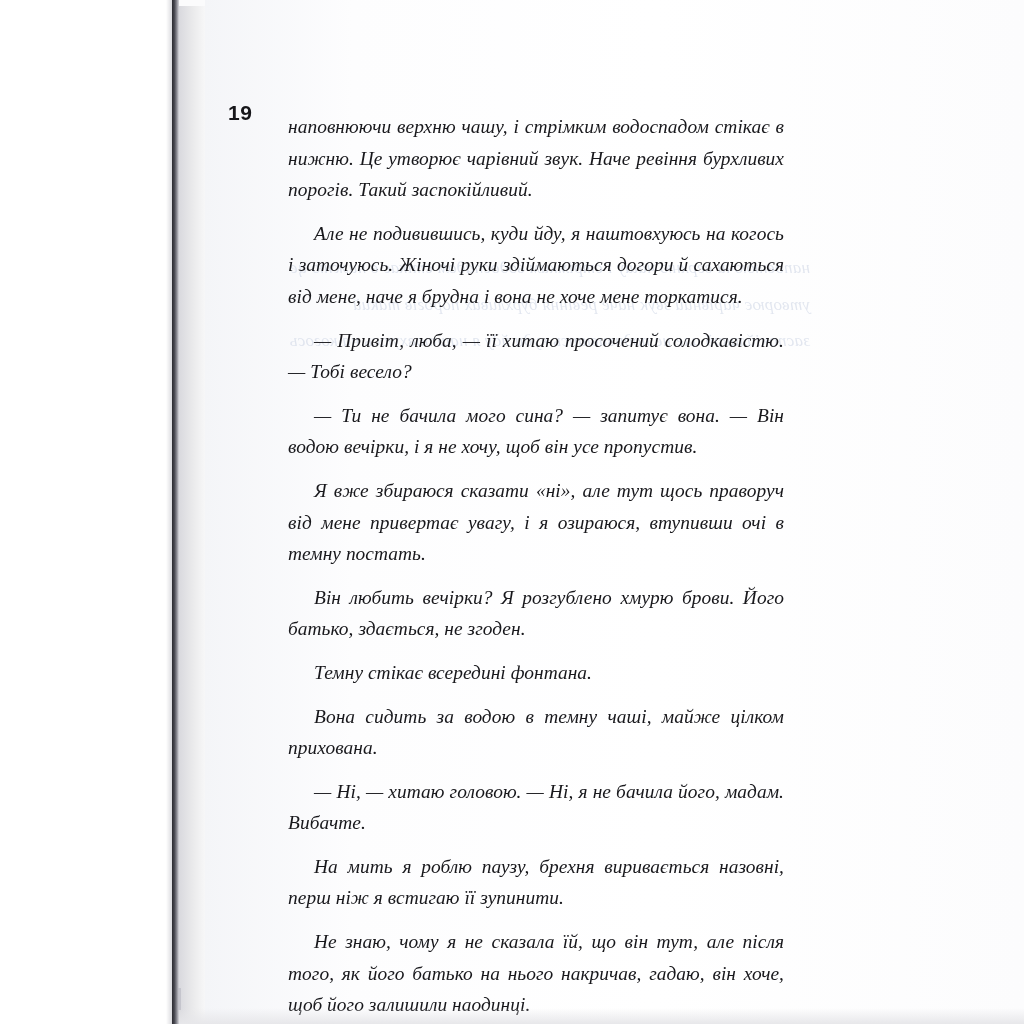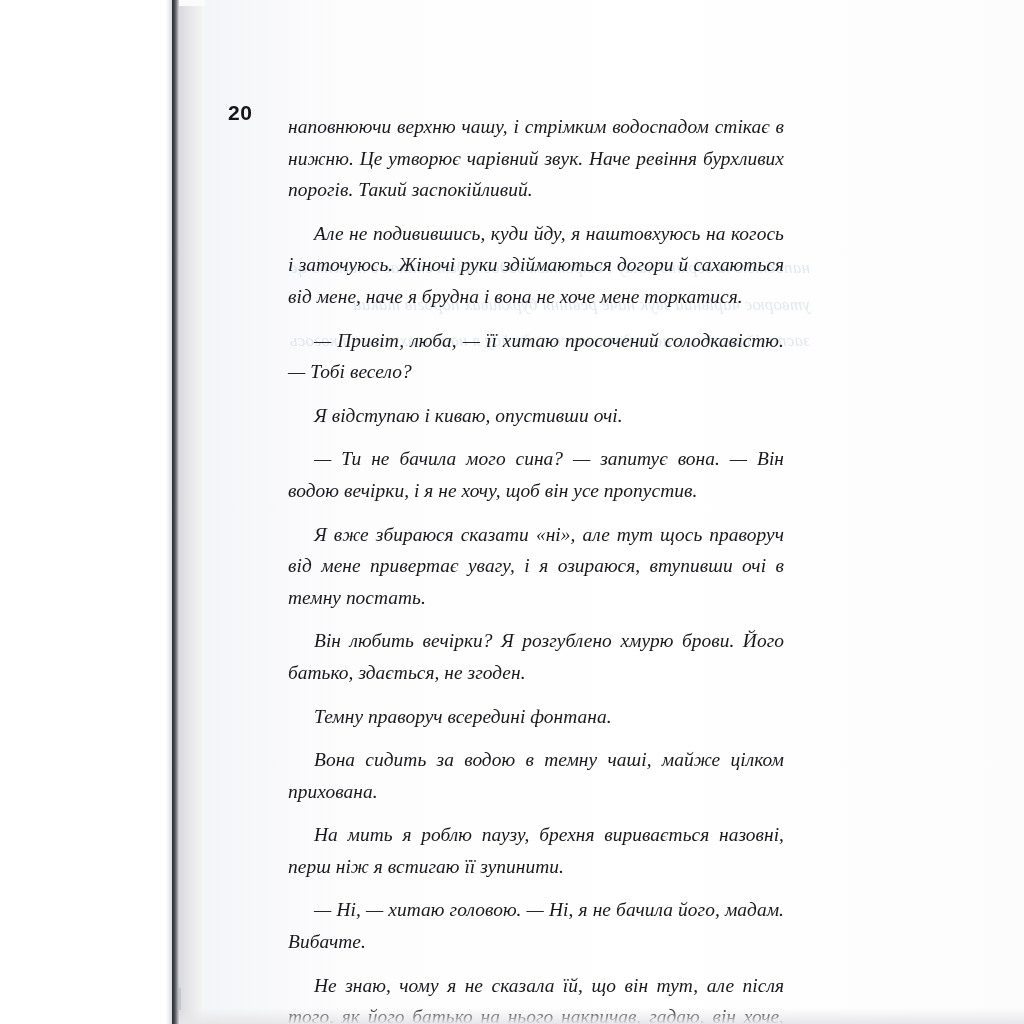--- a/index.html
+++ b/index.html
@@ -142,33 +142,32 @@
   <div class="left-white"></div>
   <div class="gutter-streak"></div>
   <div class="gutter-dark"></div>
   <div class="gutter-soft"></div>
   <div class="page-edge-top"></div>
 
   <div class="paper"></div>
 
   <div class="ghost">наповнюючи верхню чашу і стрімким водоспадом стікає в нижню це утворює чарівний звук наче ревіння бурхливих порогів такий заспокійливий але не подивившись куди йду я наштовхуюсь на когось</div>
 
-  <div class="folio">20</div>
+  <div class="folio">19</div>
 
   <div class="textblock">
     <p>наповнюючи верхню чашу, і стрімким водоспадом стікає в нижню. Це утворює чарівний звук. Наче ревіння бурхливих порогів. Такий заспокійливий.</p>
     <p class="ind">Але не подивившись, куди йду, я наштовхуюсь на когось і заточуюсь. Жіночі руки здіймаються догори й сахаються від мене, наче я брудна і вона не хоче мене торкатися.</p>
     <p class="ind">— Привіт, люба, — її хитаю просочений солодкавістю. — Тобі весело?</p>
-    <p class="ind">Я відступаю і киваю, опустивши очі.</p>
     <p class="ind">— Ти не бачила мого сина? — запитує вона. — Він водою вечірки, і я не хочу, щоб він усе пропустив.</p>
     <p class="ind">Я вже збираюся сказати «ні», але тут щось праворуч від мене привертає увагу, і я озираюся, втупивши очі в темну постать.</p>
     <p class="ind">Він любить вечірки? Я розгублено хмурю брови. Його батько, здається, не згоден.</p>
-    <p class="ind">Темну праворуч всередині фонтана.</p>
+    <p class="ind">Темну стікає всередині фонтана.</p>
     <p class="ind">Вона сидить за водою в темну чаші, майже цілком прихована.</p>
+    <p class="ind">— Ні, — хитаю головою. — Ні, я не бачила його, мадам. Вибачте.</p>
     <p class="ind">На мить я роблю паузу, брехня виривається назовні, перш ніж я встигаю її зупинити.</p>
-    <p class="ind">— Ні, — хитаю головою. — Ні, я не бачила його, мадам. Вибачте.</p>
     <p class="ind">Не знаю, чому я не сказала їй, що він тут, але після того, як його батько на нього накричав, гадаю, він хоче, щоб його залишили наодинці.</p>
 
   </div>
 
   <div class="bottom-shadow"></div>
   <div class="gutter-tick"></div>
 </div>
 
 </body></html>

